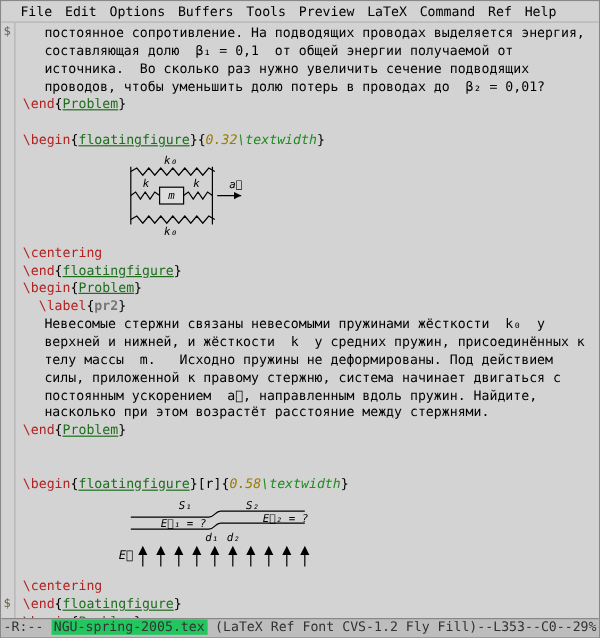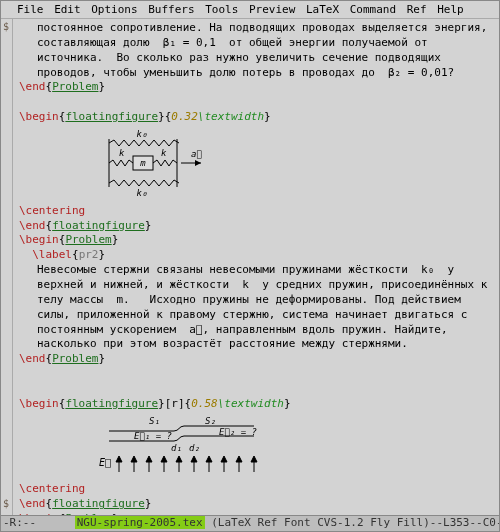--- a/index.html
+++ b/index.html
@@ -42,36 +42,36 @@
     white-space: pre-wrap;
     overflow: hidden;
     line-height: 1.35;
     font-family: "DejaVu Sans Mono", "Courier New", monospace;
     font-size: 11px;
   }
   .kw { color: #b22222; }      
   .env { color: #1e6e1e; text-decoration: underline; }     
   .arg { color: #9b7b00; font-style: italic; }     
   .tw  { color: #228b22; font-style: italic; }     
-  .lbl { color: #777; }
+  .lbl { color: #777; font-weight: bold; }
   .figbox {
     display: inline-block;
     margin: 4px 0 2px 60px;
   }
   .modeline {
     background: #bdbdbd;
     border-top: 1px solid #888;
     padding: 0 0 0 2px;
     height: 16px;
     font-size: 11px;
     color: #333;
     white-space: nowrap;
     overflow: hidden;
   }
-  .modeline .fname { background: #84cc16; padding: 0 2px; margin-left: 32px; }
+  .modeline .fname { background: #22c55e; padding: 0 2px; }
   .blockquote { padding-left: 18px; display:block; }
   svg { display:block; }
 </style>
 </head>
 <body>
 
 <div class="menubar">
   <span>File</span>
   <span>Edit</span>
   <span>Options</span>

